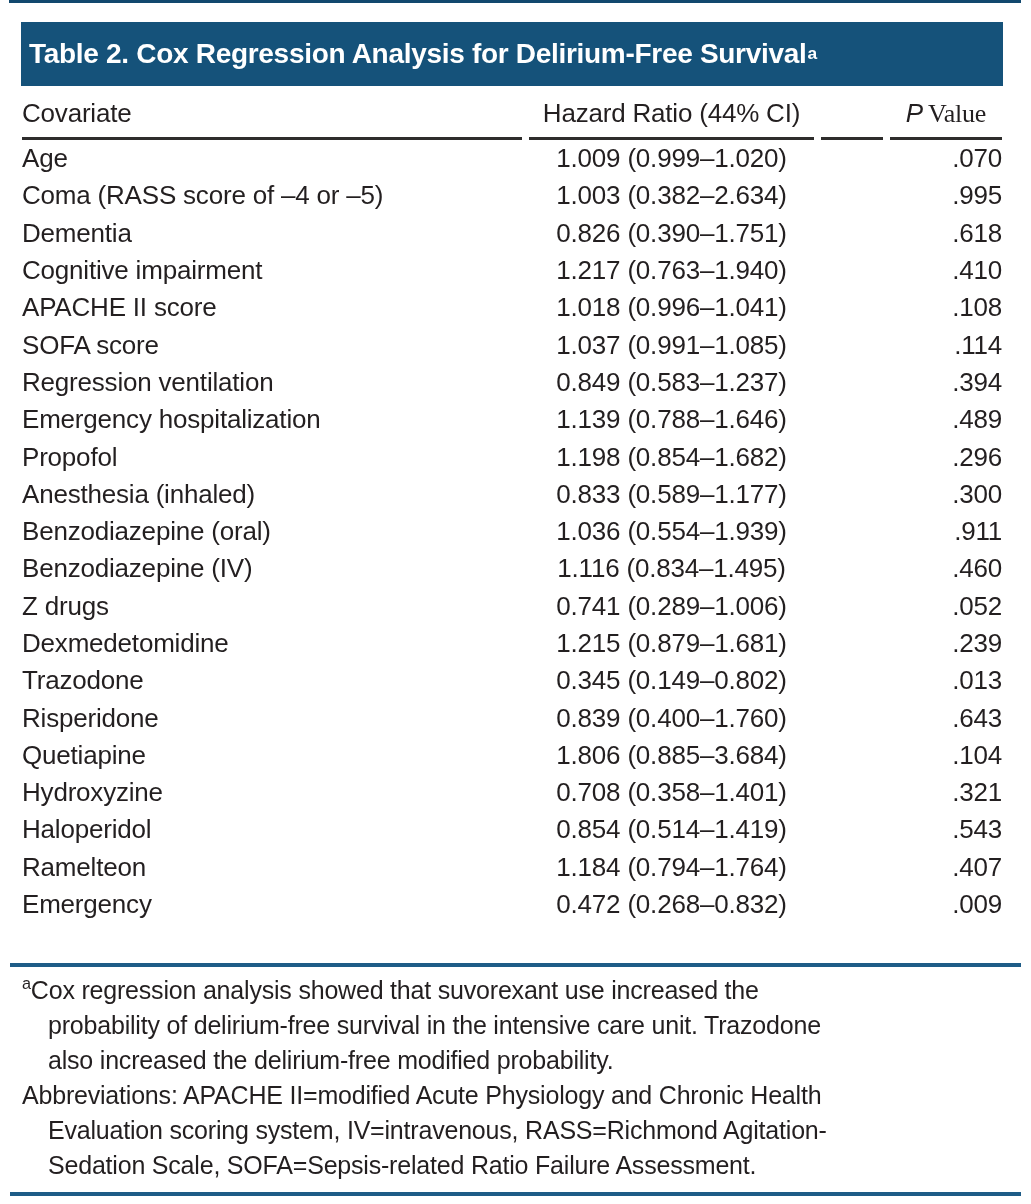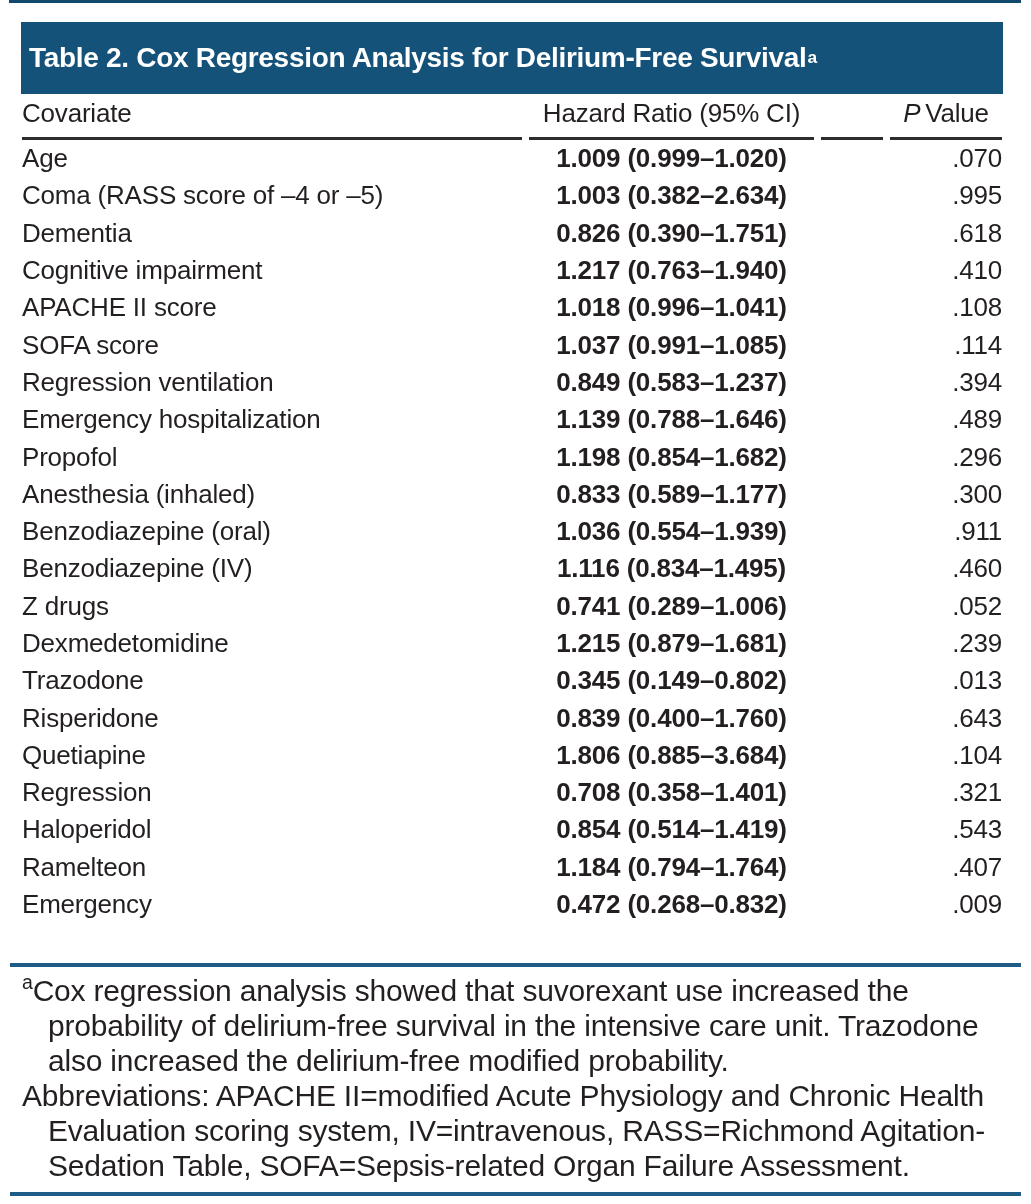--- a/index.html
+++ b/index.html
@@ -12,21 +12,21 @@
     letter-spacing: -0.2px;
     overflow: hidden;
   }
 
   .rule-top {
     position: absolute; left: 9px; right: 10px; top: 0; height: 3px;
     background: var(--top-rule-blue, #11486e);
   }
 
   .title-bar {
-    position: absolute; left: 21px; top: 22px; width: 982px; height: 72px;
+    position: absolute; left: 21px; top: 22px; width: 982px; height: 64px;
     background: var(--title-bar-bg, #15527a);
     color: var(--title-text, #ffffff);
     font-size: 28px; font-weight: bold; letter-spacing: -0.3px;
     display: flex; align-items: center;
     padding: 0 8px;
     white-space: nowrap;
   }
   .title-bar sup { font-size: 0.62em; line-height: 0; position: relative; top: -1px; margin-left: 1px; }
 
   table.cox {
@@ -41,35 +41,35 @@
   col.c-pv  { width: 112px; }
 
   th {
     height: 54px; vertical-align: bottom; padding-bottom: 8px;
     border-bottom: 3px solid var(--header-rule-dark, #2e2d2c);
     font-weight: normal; font-size: 26px; white-space: nowrap;
   }
   th.cov { text-align: left; }
   th.hr, th.pv { text-align: center; }
   th.pv i { font-style: italic; }
-  th.pv .pv-rest { margin-left: 5px; }
+  th.pv .pv-rest { margin-left: 5px; font-family: Liberation Serif, serif; }
 
   td { height: 37.3px; vertical-align: middle; white-space: nowrap; }
   td.cov { text-align: left; margin-top: 20px; }
-  td.hr  { text-align: center; font-weight: bold; }
+  td.hr  { text-align: center; }
   td.pv  { text-align: right; }
 
   .rule-mid {
     position: absolute; left: 10px; right: 10px; top: 963px; height: 4px;
     background: var(--rule-blue, #1e5c87);
   }
 
   .footnotes {
     position: absolute; left: 22px; top: 973px; right: 6px;
-    font-size: 30px; line-height: 35px;
+    font-size: 25px; line-height: 35px;
   }
   .fn-line { white-space: nowrap; }
   .fn-line.indent { padding-left: 26px; }
   .fn-line sup { font-size: 0.65em; line-height: 0; position: relative; top: -1px; }
 
   .rule-bottom {
     position: absolute; left: 10px; right: 10px; top: 1192px; height: 4px;
     background: var(--rule-blue, #1e5c87);
   }
 </style>
@@ -86,21 +86,21 @@
 <table class="cox">
   <colgroup>
     <col class="c-cov">
       <col class="c-hr">
       <col class="c-sp">
       <col class="c-pv">
   </colgroup>
   <thead>
     <tr>
       <th class="cov">Covariate</th>
-      <th class="hr">Hazard Ratio (95% CI)</th>
+      <th class="hr">Hazard Ratio (44% CI)</th>
       <th class="sp"></th>
       <th class="pv"><i>P</i><span class="pv-rest">Value</span></th>
     </tr>
   </thead>
   <tbody>
   <tr>
     <td class="cov">Age</td>
     <td class="hr">1.009 (0.999–1.020)</td>
     <td class="sp"></td>
     <td class="pv">.070</td>
@@ -213,21 +213,21 @@
   </tr>
 
   <tr>
     <td class="cov">Quetiapine</td>
     <td class="hr">1.806 (0.885–3.684)</td>
     <td class="sp"></td>
     <td class="pv">.104</td>
   </tr>
 
   <tr>
-    <td class="cov">Regression</td>
+    <td class="cov">Hydroxyzine</td>
     <td class="hr">0.708 (0.358–1.401)</td>
     <td class="sp"></td>
     <td class="pv">.321</td>
   </tr>
 
   <tr>
     <td class="cov">Haloperidol</td>
     <td class="hr">0.854 (0.514–1.419)</td>
     <td class="sp"></td>
     <td class="pv">.543</td>
@@ -257,17 +257,17 @@
 
   <div class="fn-line indent"><sup></sup><span>probability of delirium-free survival in the intensive care unit. Trazodone</span></div>
 
   <div class="fn-line indent"><sup></sup><span>also increased the delirium-free modified probability.</span></div>
 </div>
   <div>
   <div class="fn-line"><sup></sup><span>Abbreviations: APACHE II=modified Acute Physiology and Chronic Health</span></div>
 
   <div class="fn-line indent"><sup></sup><span>Evaluation scoring system, IV=intravenous, RASS=Richmond Agitation-</span></div>
 
-  <div class="fn-line indent"><sup></sup><span>Sedation Table, SOFA=Sepsis-related Organ Failure Assessment.</span></div>
+  <div class="fn-line indent"><sup></sup><span>Sedation Scale, SOFA=Sepsis-related Ratio Failure Assessment.</span></div>
 </div>
 </div>
 
 <div class="rule-bottom"></div>
 
 </body></html>

